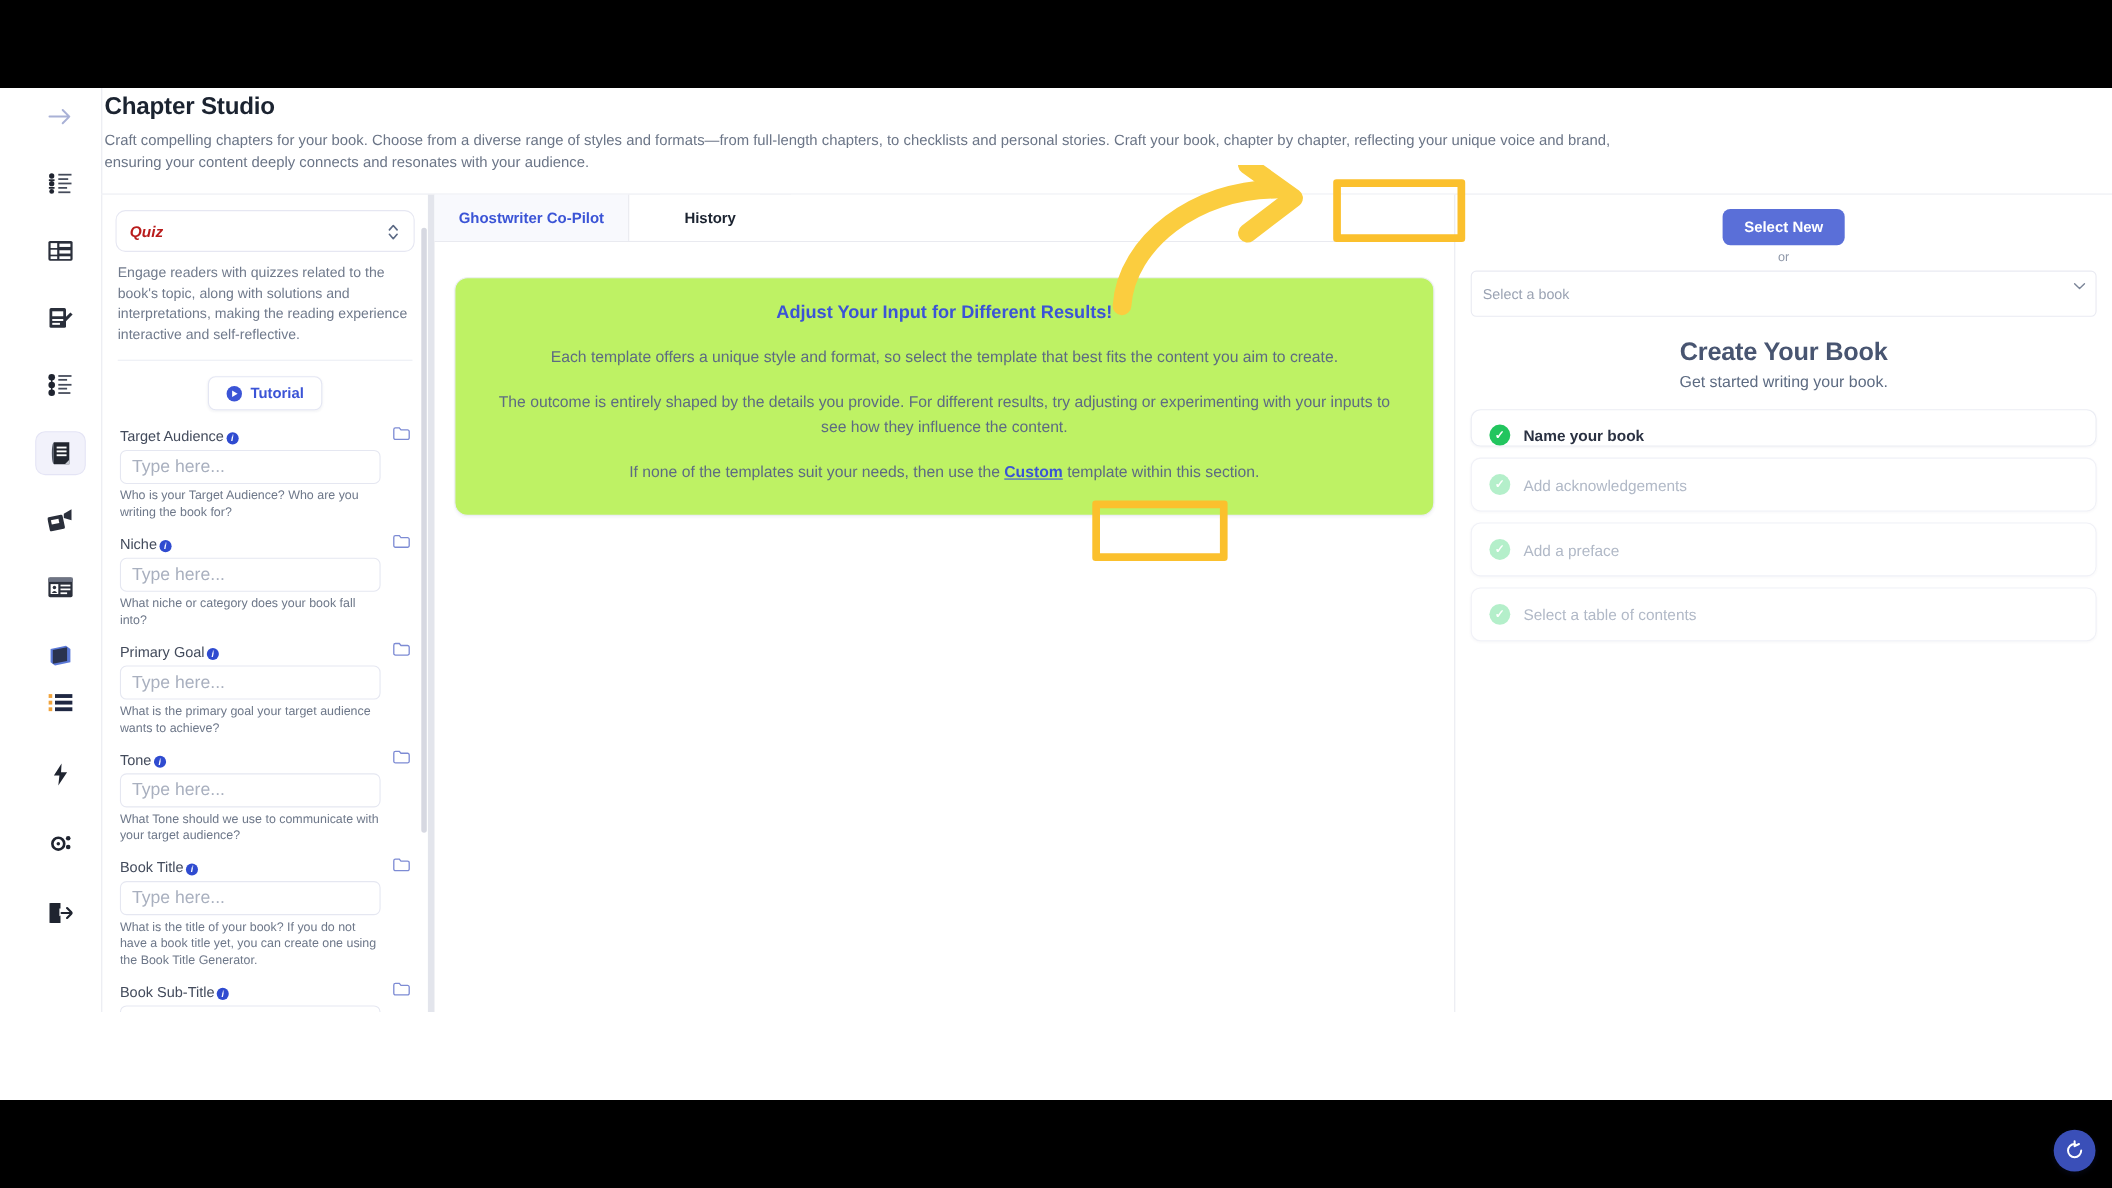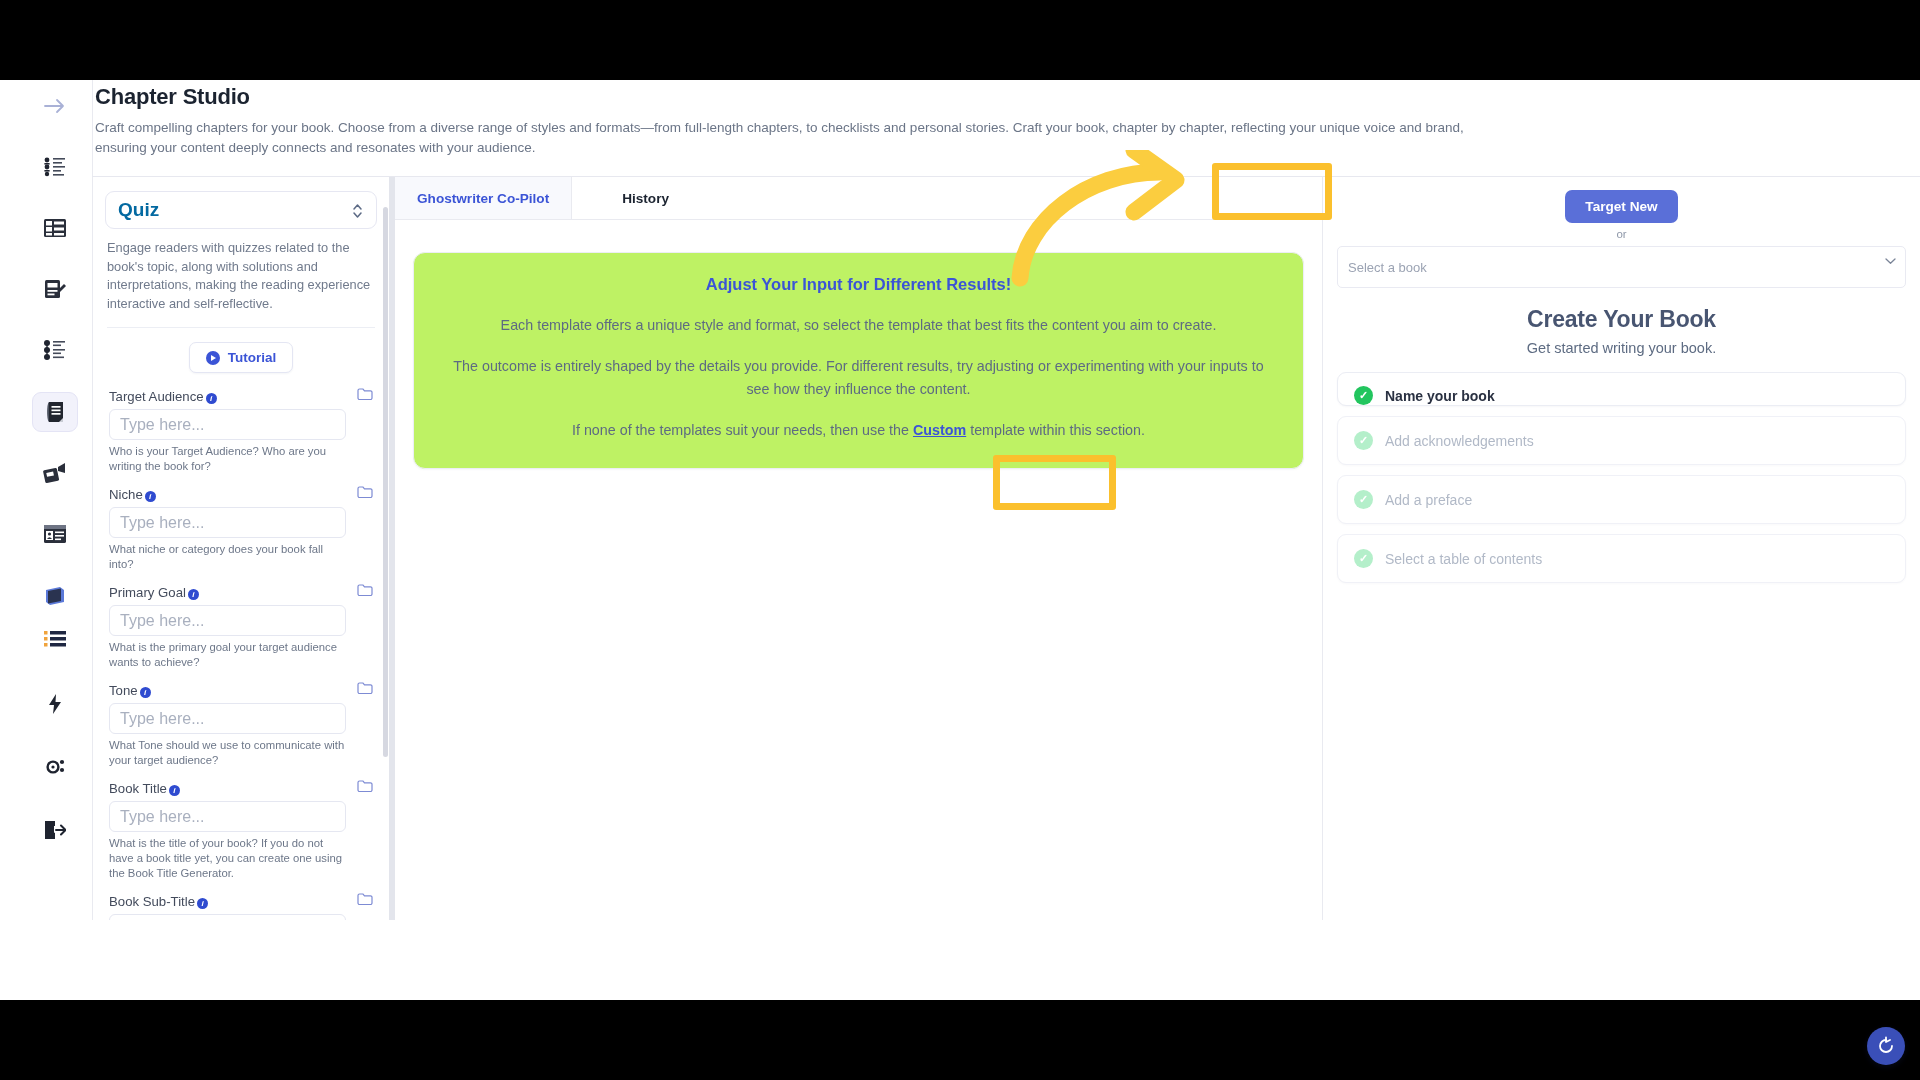--- a/index.html
+++ b/index.html
@@ -78,21 +78,21 @@
     margin: 14px 12px 0 12px;
     background: #ffffff;
     border: 1px solid #e6e7f2;
     border-radius: 9px;
     height: 38px;
     display: flex; align-items: center;
     padding: 0 12px;
     position: relative;
     cursor: pointer;
   }
-  .tpl-name { font-size: 19px; font-weight: bold; color: #0369a1; }
+  .tpl-name { font-size: 14px; font-weight: bold; color: #b91c1c; font-style: italic; }
   .chev { position: absolute; right: 12px; top: 9px; color: #5c6a85; }
   .tpl-desc {
     margin: 10px 14px 0 14px;
     font-size: 12.8px; line-height: 18.5px; color: #707a8c;
     padding-bottom: 14px;
     border-bottom: 1px solid #eceef4;
   }
   .tutorial-wrap { display: flex; justify-content: center; margin-top: 14px; }
   .tutorial-btn {
     border: 1px solid #e4e6f3; border-radius: 7px;
@@ -566,21 +566,21 @@
       <div class="info-card">
         <div class="ic-title">Adjust Your Input for Different Results!</div>
         <div class="ic-p">Each template offers a unique style and format, so select the template that best fits the content you aim to create.</div>
         <div class="ic-p">The outcome is entirely shaped by the details you provide. For different results, try adjusting or experimenting with your inputs to see how they influence the content.</div>
         <div class="ic-p last"><span>If none of the templates suit your needs, then use the </span><a class="ic-link" href="#">Custom</a><span> template within this section.</span></div>
       </div>
     </div>
 
     <div class="col-right">
       <div class="create-new-row">
-        <button class="create-new-btn">Target New</button>
+        <button class="create-new-btn">Select New</button>
       </div>
       <div class="or-text">or</div>
 
       <div class="book-select">
         <span>Select a book</span>
         <span class="sel-chev">
           <svg width="11" height="8" viewBox="0 0 11 8">
             <path d="M1 2 L5.5 6.2 L10 2" stroke="#7b8598" stroke-width="1.3" fill="none" stroke-linecap="round" stroke-linejoin="round"></path>
           </svg>
         </span>

